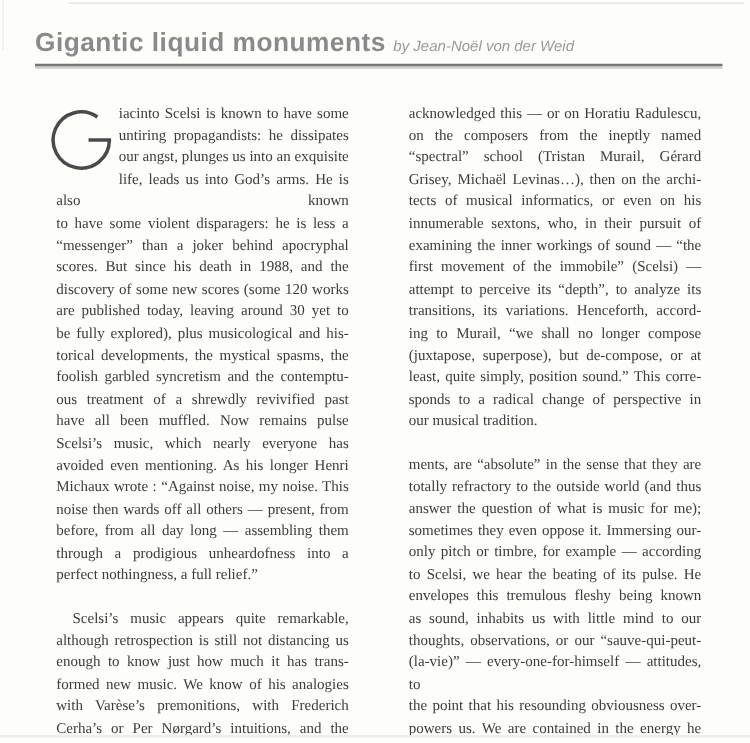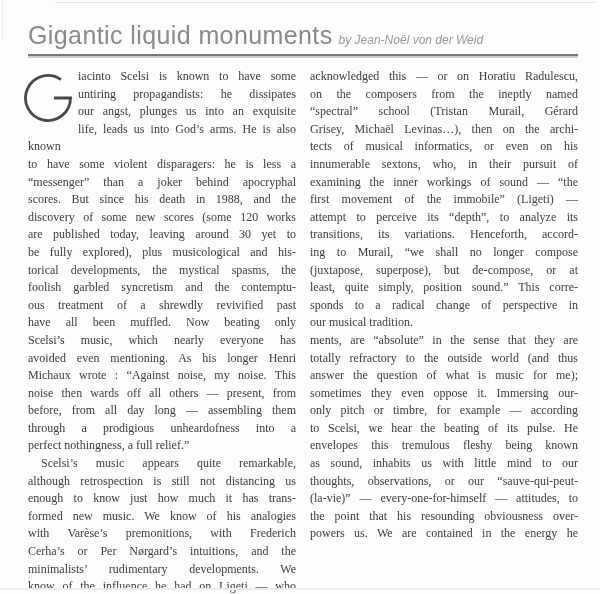--- a/index.html
+++ b/index.html
@@ -19,22 +19,22 @@
     position: absolute; top: 0; left: 2px;
     height: 40px; width: 1px; background: #eceae6;
   }
   header {
     padding: 24px 22px 0 28px;
     line-height: 22px;
     white-space: nowrap;
   }
   .title {
     font-family: "Liberation Sans", sans-serif;
-    font-weight: 400;
-    font-size: 25px;
+    font-weight: 700;
+    font-size: 21px;
     letter-spacing: 0.4px;
     color: #8a8a8a;
   }
   .byline {
     font-family: "Liberation Sans", sans-serif;
     font-style: italic;
     font-size: 12px;
     color: #9a9a9a;
     margin-left: 6px;
   }
@@ -47,21 +47,21 @@
   .columns {
     display: flex;
     gap: 14px;
     padding: 12px 22px 0 28px;
   }
   .col {
     width: 268px;
     font-size: 12px;
     line-height: 17.6px;
   }
-  .para { margin: 0; }
+  .para { margin: 17px; }
   .line {
     text-align: justify;
     text-align-last: justify;
   }
   .line.end { text-align-last: left; }
   .line.indent { text-indent: 13px; }
   .dropcap {
     float: left;
     width: 50px; height: 56px;
     margin: 2px 5px 0 -5px;
@@ -98,21 +98,21 @@
         <div class="line">life, leads us into God’s arms. He is also known</div>
         <div class="line">to have some violent disparagers: he is less a</div>
         <div class="line">“messenger” than a joker behind apocryphal</div>
         <div class="line">scores. But since his death in 1988, and the</div>
         <div class="line">discovery of some new scores (some 120 works</div>
         <div class="line">are published today, leaving around 30 yet to</div>
         <div class="line">be fully explored), plus musicological and his-</div>
         <div class="line">torical developments, the mystical spasms, the</div>
         <div class="line">foolish garbled syncretism and the contemptu-</div>
         <div class="line">ous treatment of a shrewdly revivified past</div>
-        <div class="line">have all been muffled. Now beating only</div>
+        <div class="line">have all been muffled. Now remains pulse</div>
         <div class="line">Scelsi’s music, which nearly everyone has</div>
         <div class="line">avoided even mentioning. As his longer Henri</div>
         <div class="line">Michaux wrote : “Against noise, my noise. This</div>
         <div class="line">noise then wards off all others — present, from</div>
         <div class="line">before, from all day long — assembling them</div>
         <div class="line">through a prodigious unheardofness into a</div>
         <div class="line end">perfect nothingness, a full relief.”</div>
       </div>
       <div class="para">
         <div class="line indent">Scelsi’s music appears quite remarkable,</div>
@@ -127,21 +127,21 @@
     </section>
   <section class="col">
       <div class="para">
         <div class="line">acknowledged this — or on Horatiu Radulescu,</div>
         <div class="line">on the composers from the ineptly named</div>
         <div class="line">“spectral” school (Tristan Murail, Gérard</div>
         <div class="line">Grisey, Michaël Levinas…), then on the archi-</div>
         <div class="line">tects of musical informatics, or even on his</div>
         <div class="line">innumerable sextons, who, in their pursuit of</div>
         <div class="line">examining the inner workings of sound — “the</div>
-        <div class="line">first movement of the immobile” (Ligeti) —</div>
+        <div class="line">first movement of the immobile” (Scelsi) —</div>
         <div class="line">attempt to perceive its “depth”, to analyze its</div>
         <div class="line">transitions, its variations. Henceforth, accord-</div>
         <div class="line">ing to Murail, “we shall no longer compose</div>
         <div class="line">(juxtapose, superpose), but de-compose, or at</div>
         <div class="line">least, quite simply, position sound.” This corre-</div>
         <div class="line">sponds to a radical change of perspective in</div>
         <div class="line end">our musical tradition.</div>
       </div>
       <div class="para">
         <div class="line">ments, are “absolute” in the sense that they are</div>

